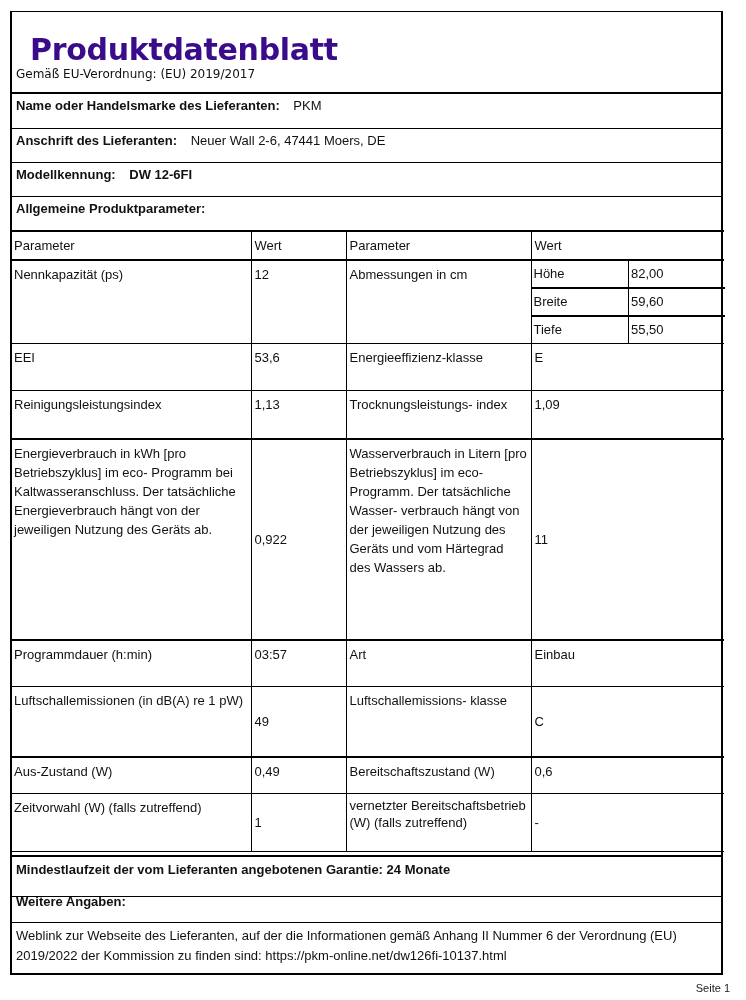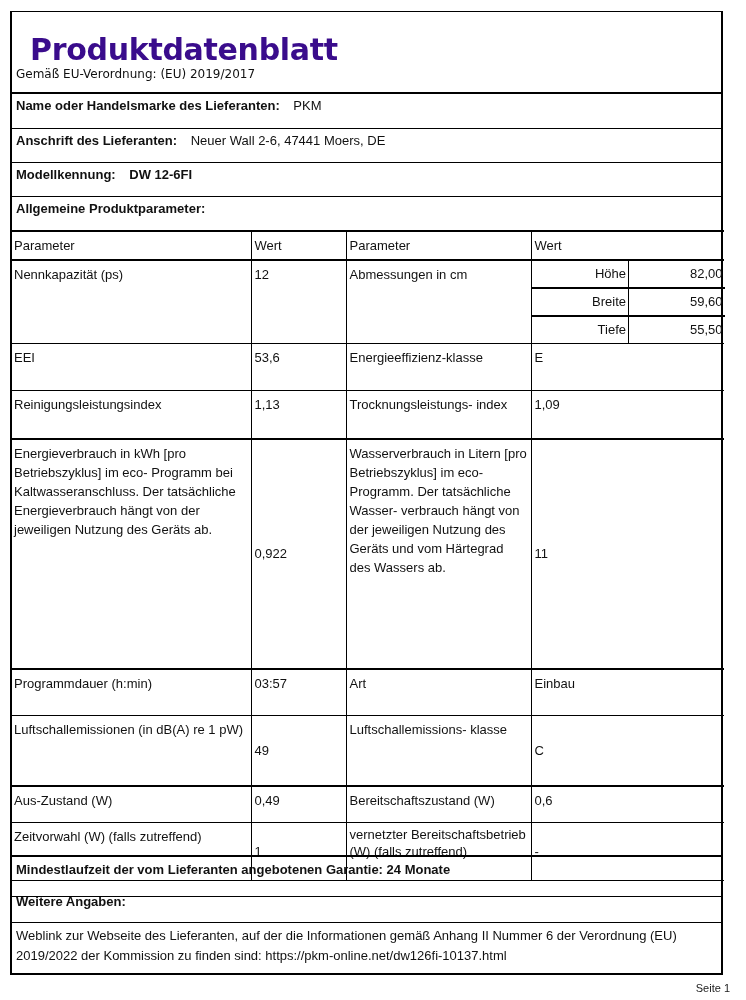--- a/index.html
+++ b/index.html
@@ -22,21 +22,21 @@
                  border-collapse: collapse; table-layout: fixed; }
   table.params td { border: 1.5px solid #000; vertical-align: top;
                     font-family: "Liberation Sans", sans-serif; font-size: 13px;
                     padding: 4px 3px; box-sizing: border-box; line-height: 19px; }
   table.params tr.thick td { border-top: 2.5px solid #000; }
   table.params td.c { }
   table.params td.vm { vertical-align: middle; }
   table.params td.left-edge { border-left: none; }
   table.params td.right-edge { border-right: none; }
   table.dims { width: 100%; border-collapse: collapse; table-layout: fixed; }
-  table.dims td { border: 1.5px solid #000; text-align: right; padding: 3px 2px;
+  table.dims td { border: 1.5px solid #000; text-align: left; padding: 3px 2px;
                   height: 20px; font-size: 13px; line-height: 20px; }
   td.dimcell { padding: 0 !important; }
   .long { font-family: "DejaVu Sans", sans-serif; font-size: 12px; line-height: 20px; }
   .footer-row { position: absolute; left: 0; width: 100%; box-sizing: border-box;
                 font-family: "Liberation Sans", sans-serif; font-size: 13px;
                 padding: 5px 0 0 4px; border-bottom: 1.5px solid #000; }
   .weblink { font-family: "Liberation Sans", sans-serif; font-size: 13px; line-height: 20px; }
   .pagenum { position: absolute; right: 16px; bottom: 6px; font-family: "Liberation Sans", sans-serif;
              font-size: 11px; color: #222; }
 </style>
@@ -112,21 +112,21 @@
       <td class="c">53,6</td>
       <td>Energieeffizienz-klasse</td>
       <td class="c right-edge">E</td>
     </tr>
     <tr style="height:48px;">
       <td class="left-edge">Reinigungsleistungsindex</td>
       <td class="c">1,13</td>
       <td>Trocknungsleistungs- index</td>
       <td class="c right-edge">1,09</td>
     </tr>
-    <tr style="height:230px;" class="thick">
+    <tr style="height:201px;" class="thick">
       <td class="left-edge long">Energieverbrauch in kWh [pro Betriebszyklus] im eco- Programm bei Kaltwasseranschluss. Der tatsächliche Energieverbrauch hängt von der jeweiligen Nutzung des Geräts ab.</td>
       <td class="c vm long">0,922</td>
       <td class="long">Wasserverbrauch in Litern [pro Betriebszyklus] im eco- Programm. Der tatsächliche Wasser- verbrauch hängt von der jeweiligen Nutzung des Geräts und vom Härtegrad des Wassers ab.</td>
       <td class="c vm right-edge long">11</td>
     </tr>
     <tr style="height:47px;padding-left:28px;" class="thick">
       <td class="left-edge">Programmdauer (h:min)</td>
       <td class="c">03:57</td>
       <td>Art</td>
       <td class="c right-edge">Einbau</td>

